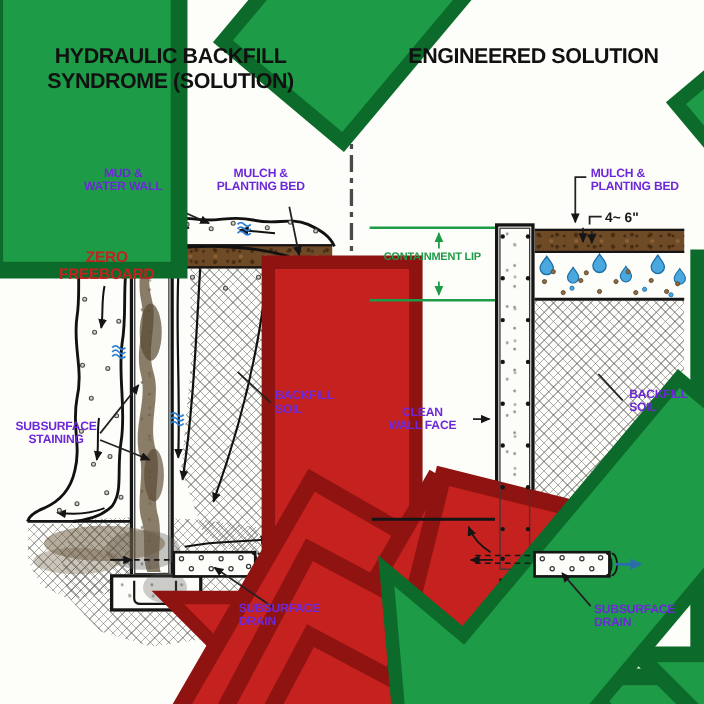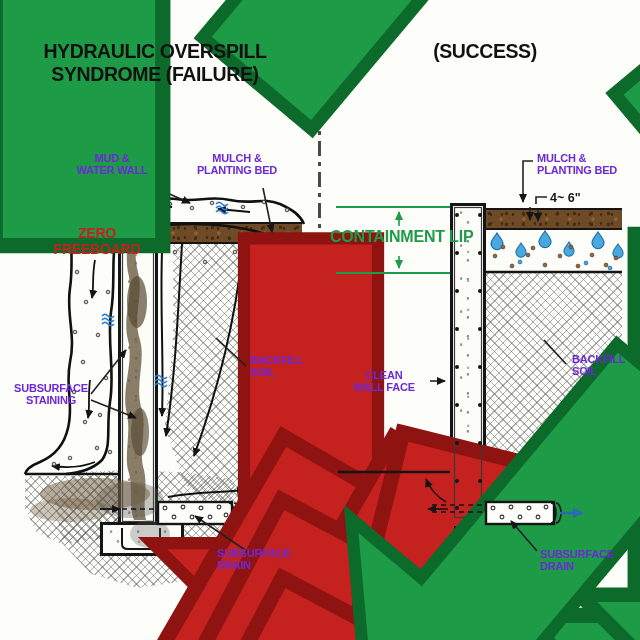--- a/index.html
+++ b/index.html
@@ -18,21 +18,21 @@
     position:absolute;z-index:10;text-align:center;font-weight:700;
     font-size:19.5px;line-height:1.18;letter-spacing:-0.4px;color:#111;
   }
   .title span{display:block;white-space:nowrap;}
   .lbl{
     position:absolute;z-index:10;font-weight:700;font-size:11px;
     line-height:1.12;letter-spacing:-0.2px;text-align:center;color:#6d28d9;
   }
   .lbl span{display:block;white-space:nowrap;}
   .lbl.red{color:var(--failure-red,#c4211f);font-size:14px;}
-  .lbl.green{color:var(--success-green,#1e9b47);font-size:16px;}
+  .lbl.green{color:var(--success-green,#1e9b47);font-size:10px;}
   .lbl.left-align{text-align:left;}
   .lbl.right-align{text-align:center;}
   .dim{position:absolute;z-index:10;font-weight:700;font-size:12.5px;color:#161616;white-space:nowrap;}
   .hatch{
     position:absolute;z-index:2;
     background-image:
       repeating-linear-gradient(45deg, rgba(88,88,88,.48) 0 1px, transparent 1px 6px),
       repeating-linear-gradient(-45deg, rgba(88,88,88,.48) 0 1px, transparent 1px 6px);
   }
   .mulch{
@@ -56,40 +56,40 @@
   }
   svg.overlay{position:absolute;left:0;top:0;z-index:8;pointer-events:none;}
 </style>
 </head>
 <body>
 
 <div class="canvas">
 
   <section>
     <div class="title" style="left:28px;top:40px;width:254px;">
-      <span>HYDRAULIC OVERSPILL</span>
-      <span>SYNDROME (FAILURE)</span>
+      <span>HYDRAULIC BACKFILL</span>
+      <span>SYNDROME (SOLUTION)</span>
     </div>
 
     <div class="hatch" style="left:162px;top:240px;width:142px;height:266px;
                 clip-path:polygon(8% 0,100% 0,100% 88%,82% 100%,40% 100%,16% 92%,2% 70%,8% 35%);"></div>
     <div class="hatch" style="left:25px;top:476px;width:97px;height:72px;
                 clip-path:polygon(0 0,100% 0,100% 100%,70% 88%,40% 96%,12% 78%,0 45%);"></div>
     <div class="hatch" style="left:55px;top:470px;width:180px;height:118px;
                 clip-path:polygon(10% 2%,40% 0,70% 2%,100% 8%,98% 40%,90% 72%,72% 94%,46% 100%,20% 88%,4% 62%,0 28%);"></div>
 
     <div class="mulch" style="left:158px;top:222px;width:144px;height:18px;"></div>
 
     <div class="concrete" style="left:118px;top:206px;width:40px;height:320px;"></div>
     <div class="concrete" style="left:100px;top:522px;width:84px;height:34px;"></div>
   </section>
 
   <section>
     <div class="title" style="left:360px;top:40px;width:250px;">
-      <span>(SUCCESS)</span>
+      <span>ENGINEERED SOLUTION</span>
     </div>
 
     <div class="hatch" style="left:486px;top:273px;width:136px;height:232px;
                 clip-path:polygon(0 0,100% 0,100% 56%,78% 66%,52% 80%,30% 94%,18% 100%,0 100%);"></div>
     <div class="hatch" style="left:340px;top:474px;width:112px;height:74px;
                 clip-path:polygon(0 0,100% 0,100% 100%,60% 90%,30% 98%,8% 80%,0 50%);"></div>
     <div class="hatch" style="left:390px;top:540px;width:170px;height:48px;
                 clip-path:polygon(8% 0,92% 0,100% 30%,88% 70%,65% 100%,35% 95%,10% 60%,0 25%);"></div>
 
     <div class="mulch" style="left:486px;top:208px;width:136px;height:18px;"></div>

